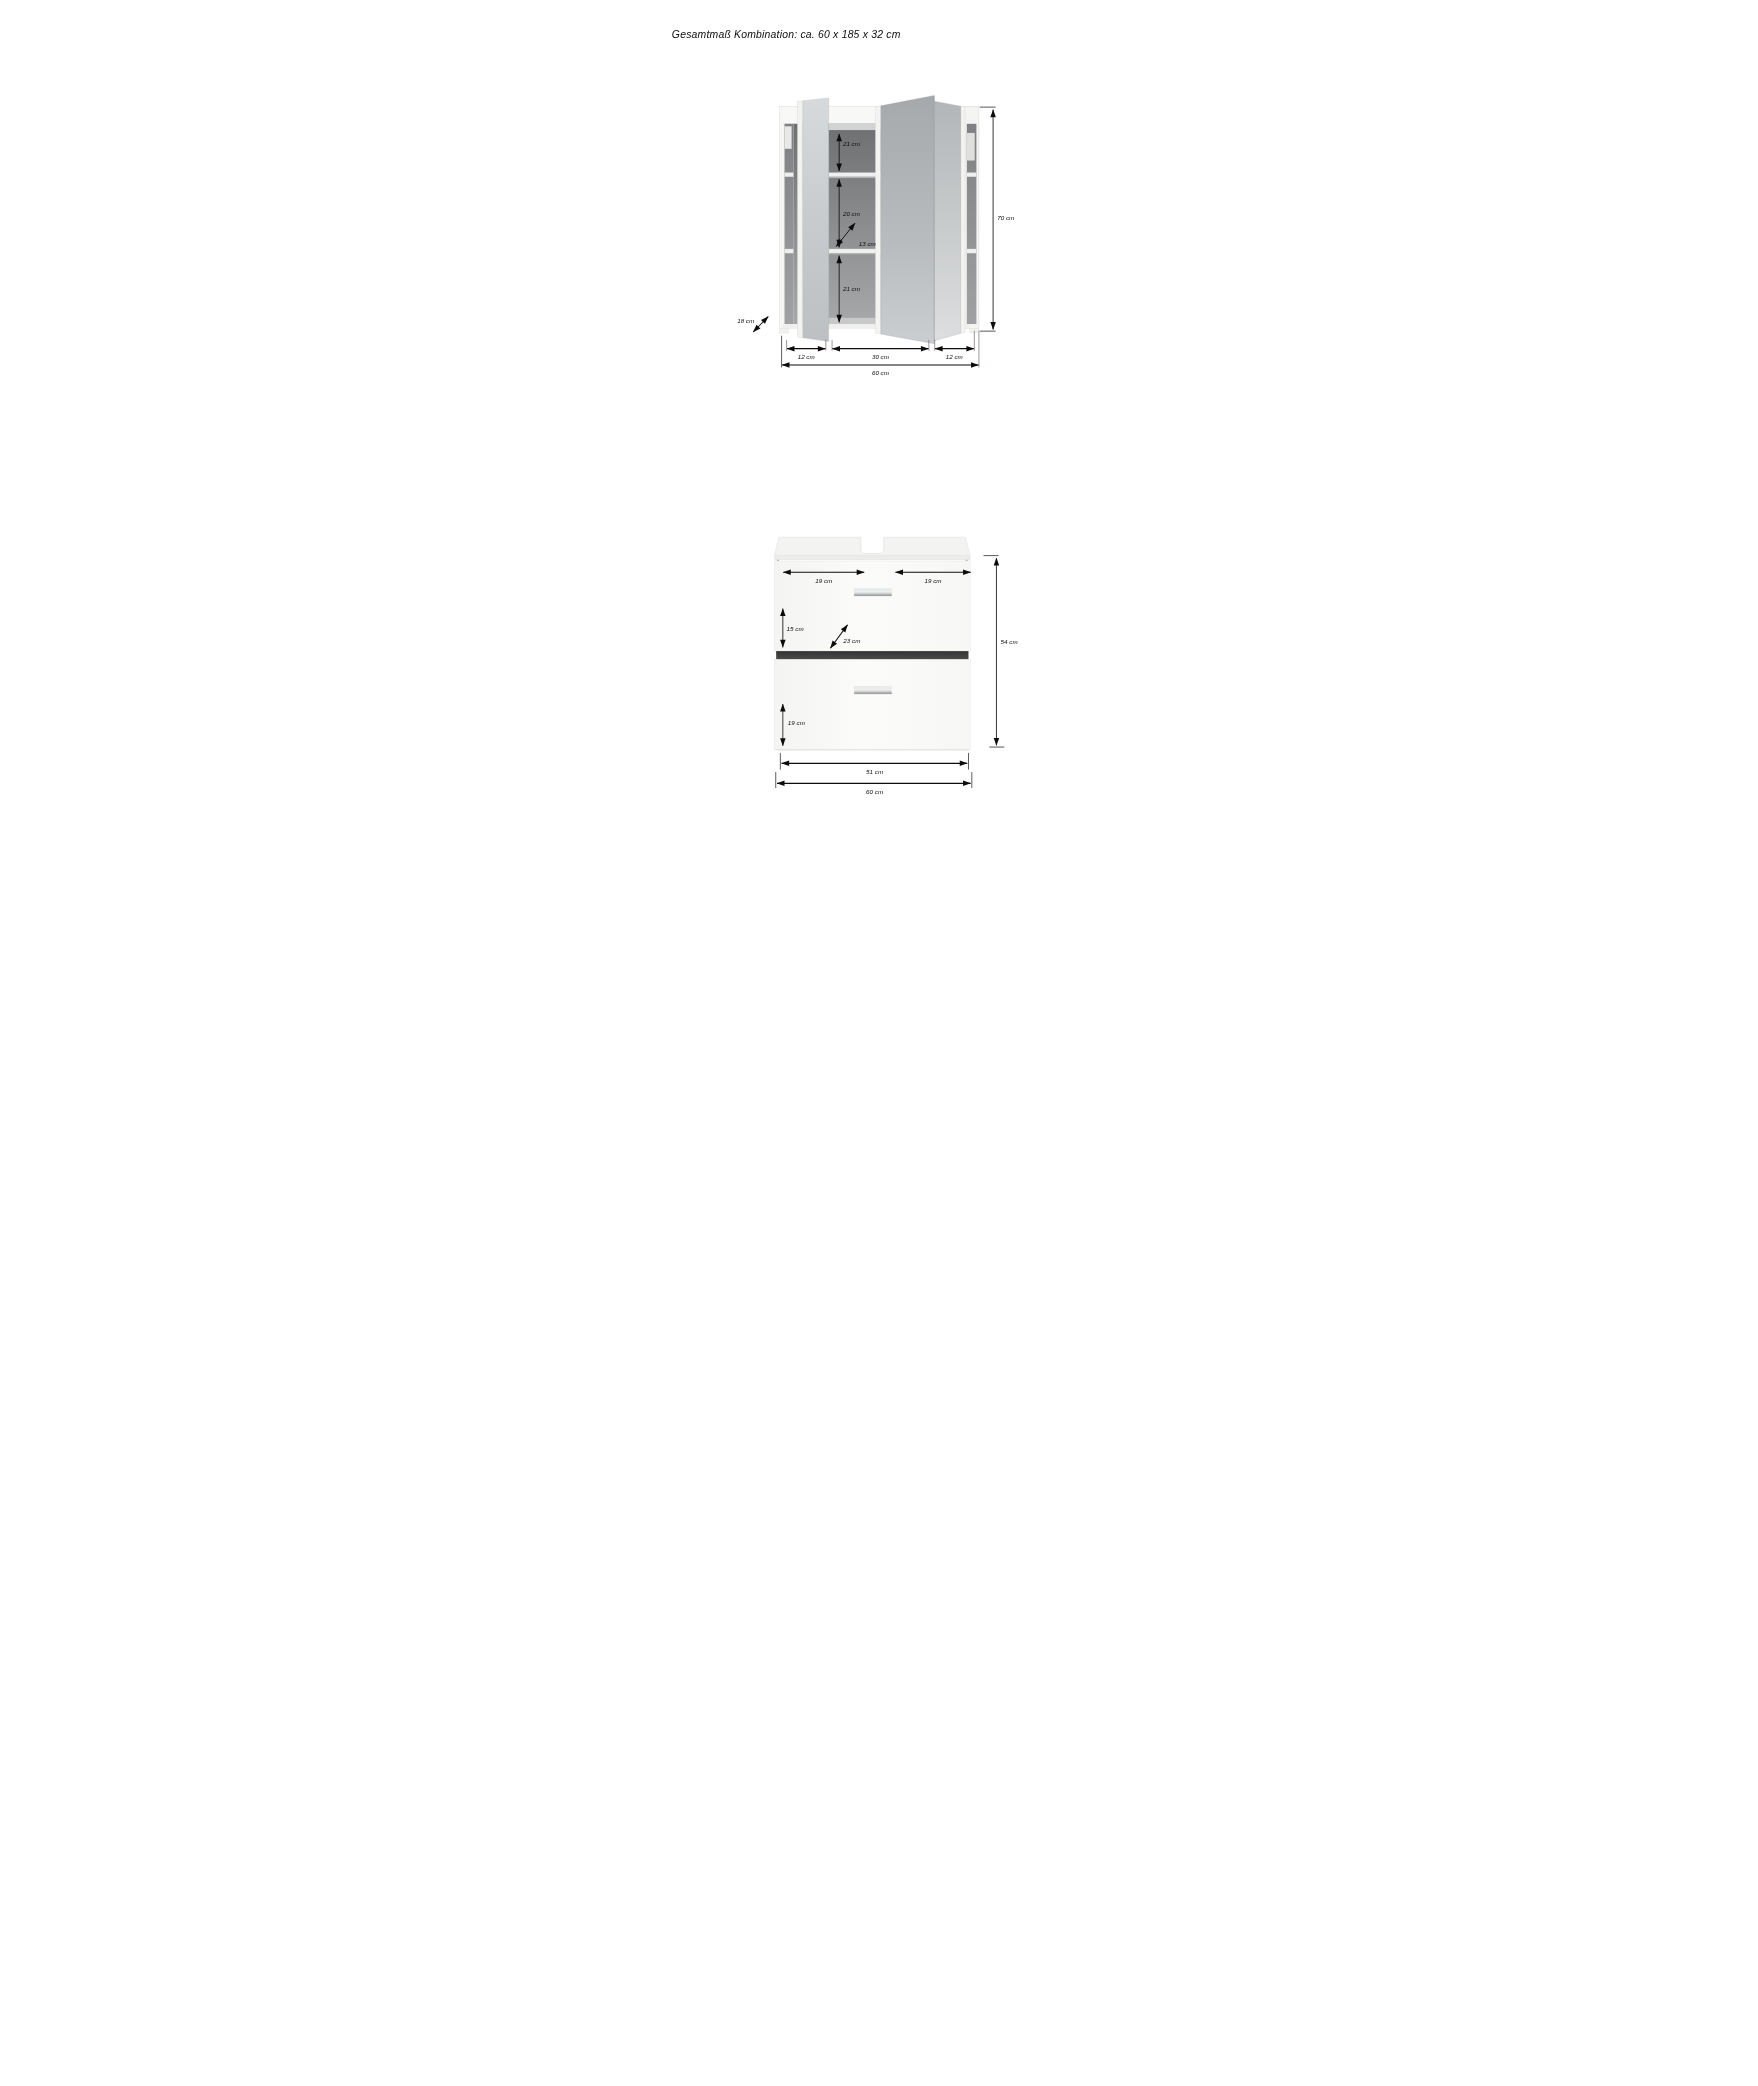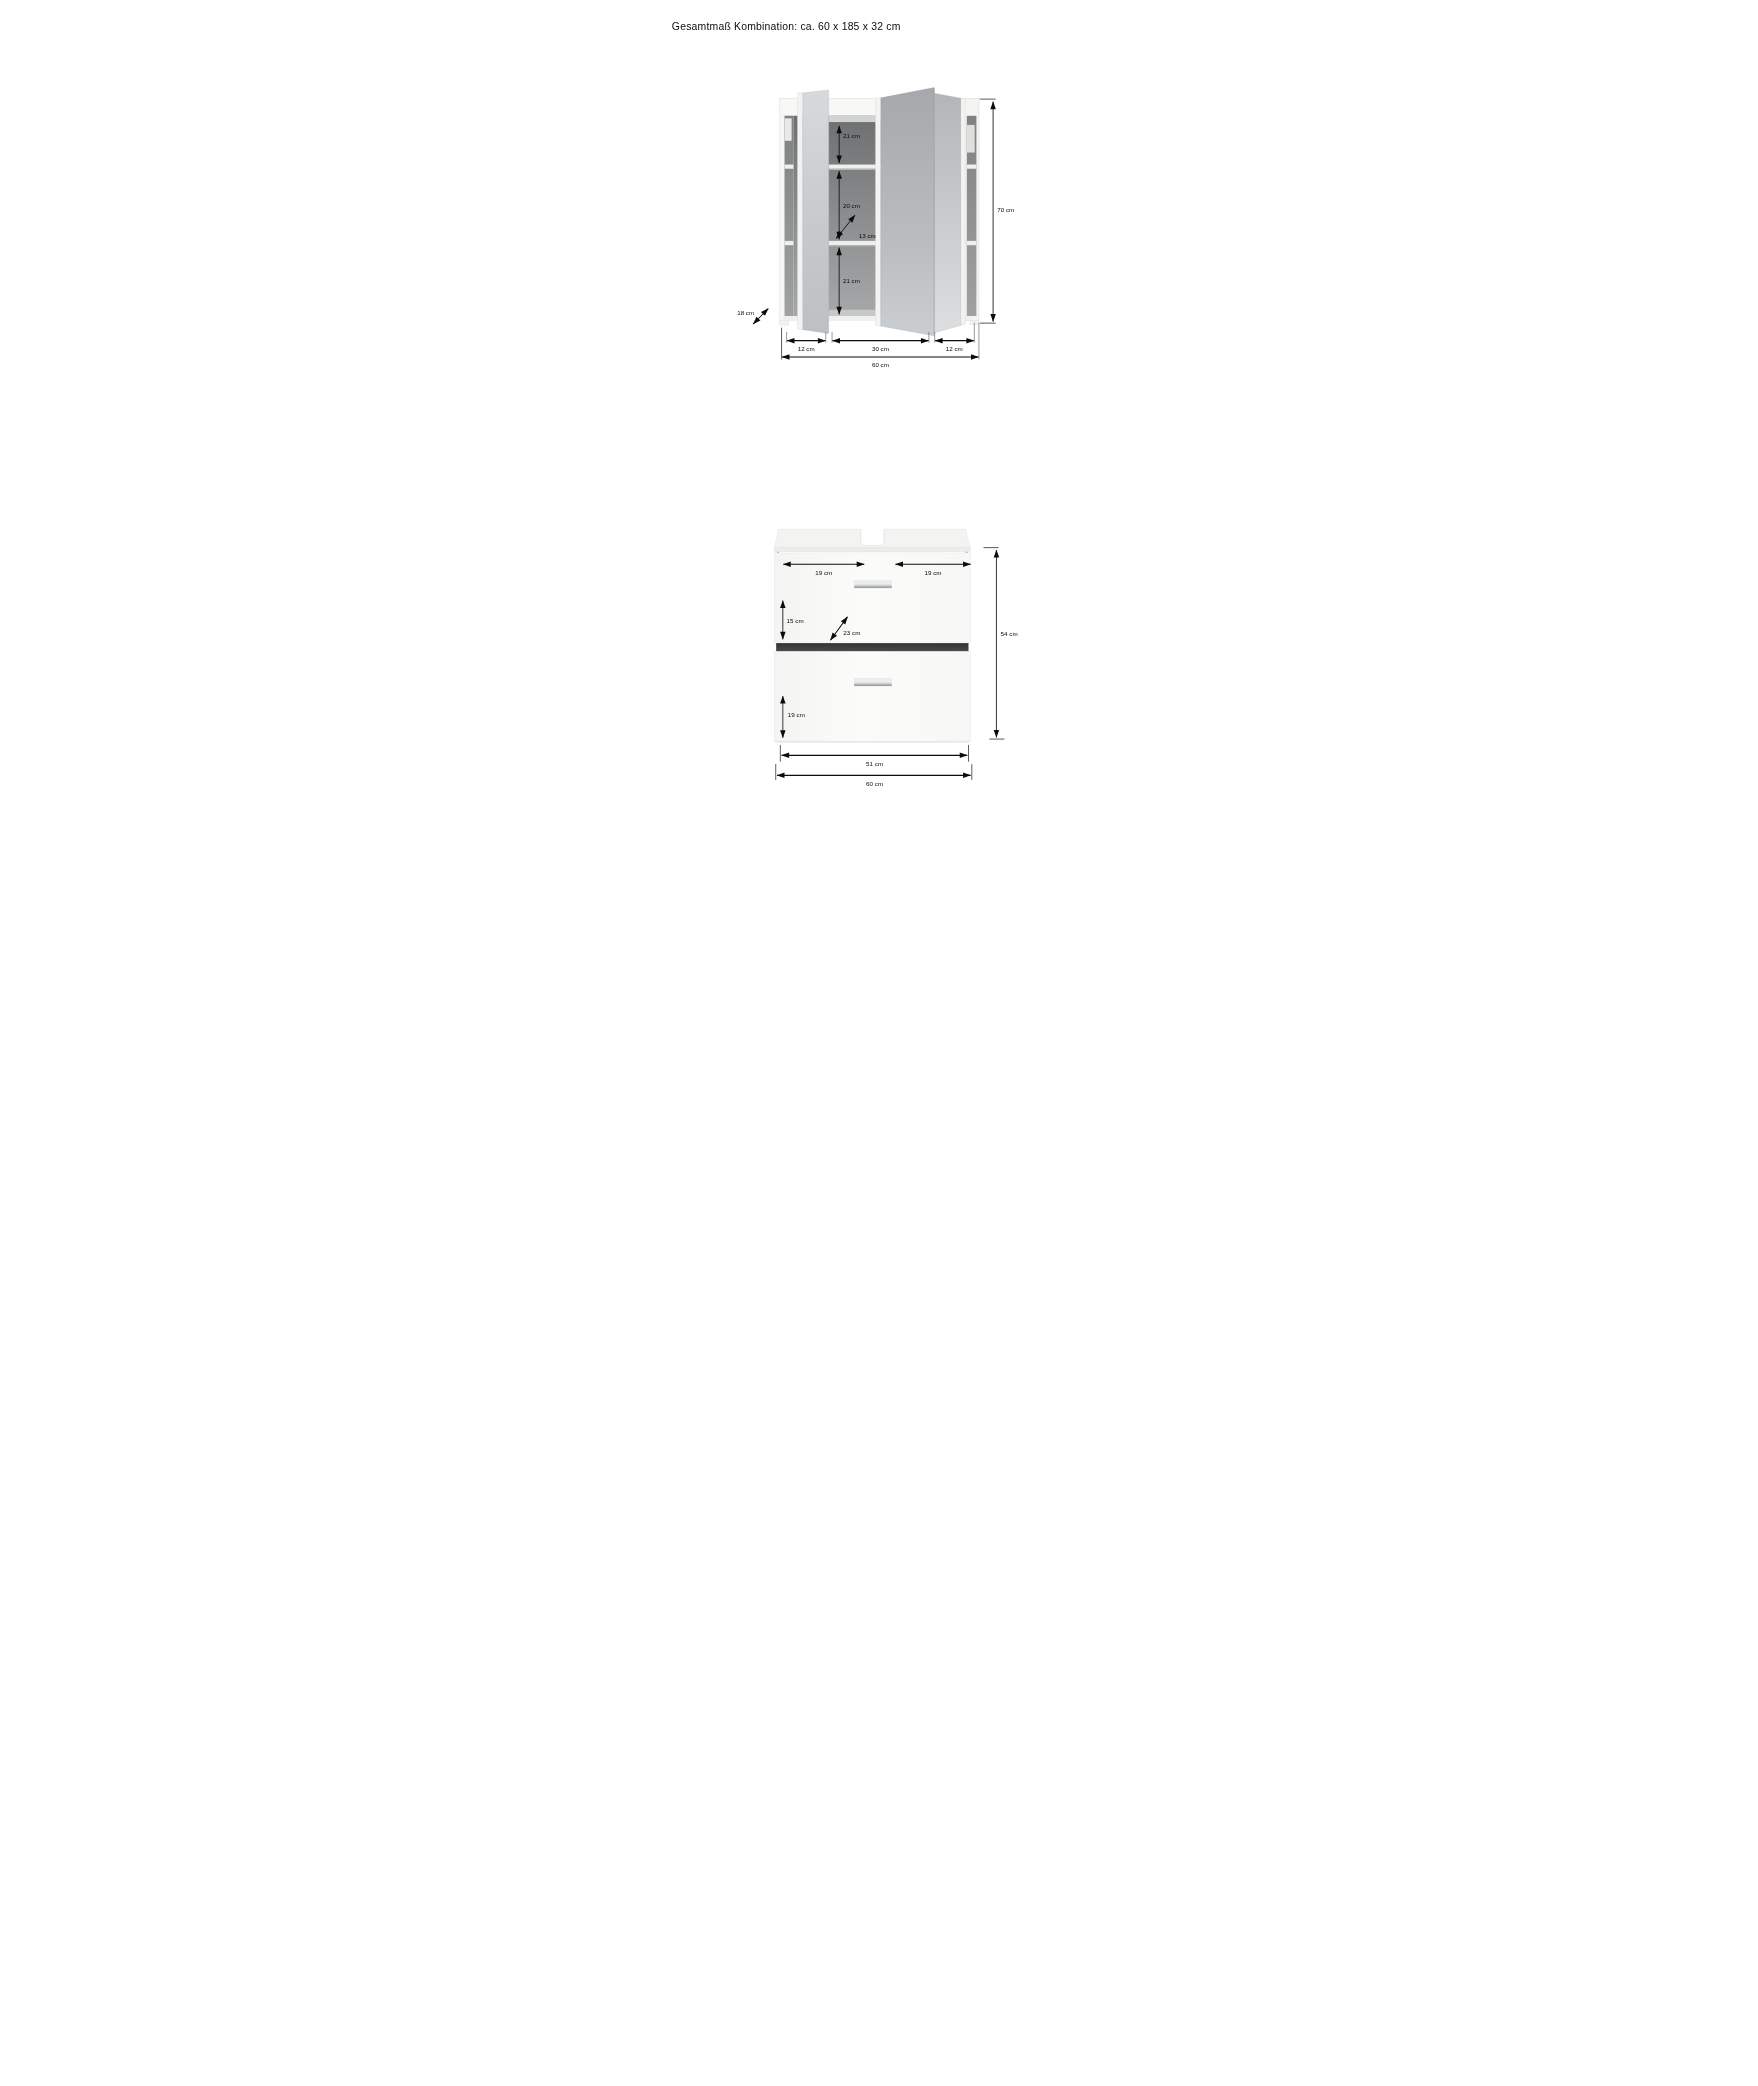--- a/index.html
+++ b/index.html
@@ -1,16 +1,16 @@
 <!DOCTYPE html>
 <html style="font-size:6.7px"><head>
 <meta charset="utf-8">
 <style>
   html,body{margin:0;padding:0;background:#ffffff;}
-  .page{width:440px;margin:4px auto;background:#ffffff;}
+  .page{width:440px;margin:12px auto;background:#ffffff;font-style:italic;}
   svg{display:block;}
   text{font-family:"Liberation Sans", sans-serif;fill:#0c0c0c;}
   .title{font-size:25px;letter-spacing:.5px;}
   .dim{font-size:15px;}
   .dim.mid{text-anchor:middle;}
   .dimline{stroke:#0c0c0c;fill:none;}
   .extline{stroke:#7a6b70;stroke-width:1.7;fill:none;}
   .extblack{stroke:#1a1a1a;stroke-width:1.7;fill:none;}
   .tick{stroke:#6e6066;stroke-width:2.6;fill:none;}
   .carcass{fill:#f6f6f4;stroke:#d8d8d6;stroke-width:1;}

